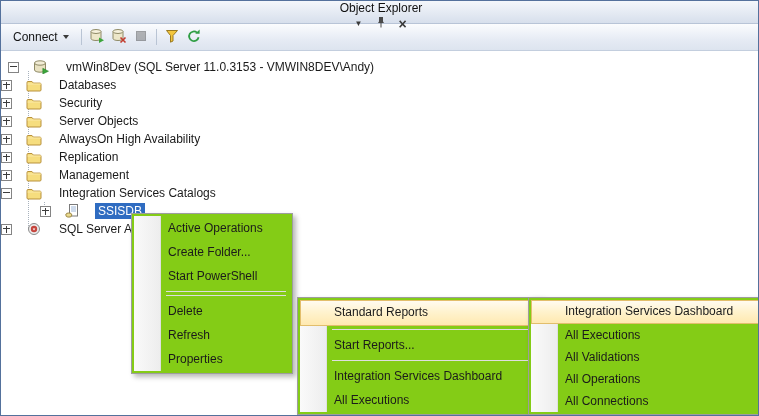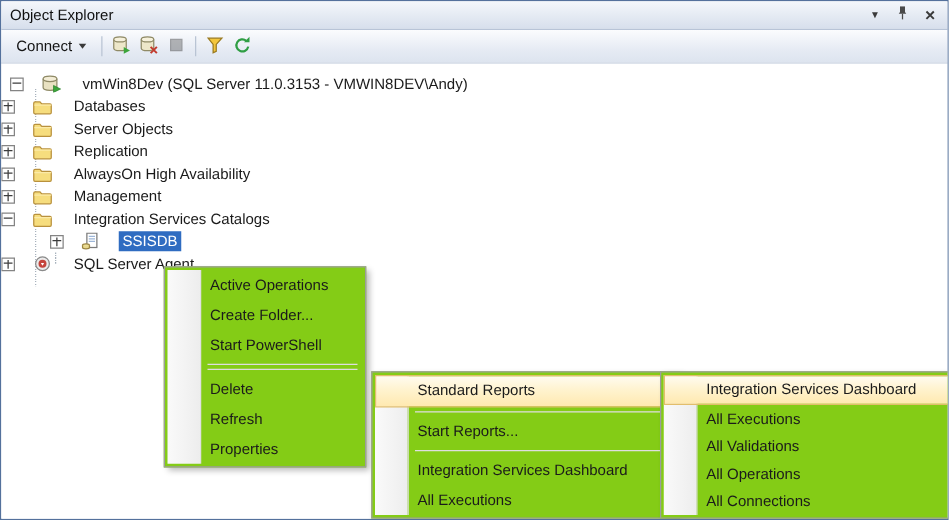--- a/index.html
+++ b/index.html
@@ -4,21 +4,21 @@
 <style>
   html,body{margin:0;padding:0;background:#EDEDED;}
   .window{
     position:relative;width:757px;height:414px;margin:0;
     border:1px solid #54719C;background:#fff;overflow:hidden;
     font-family:"Liberation Sans","DejaVu Sans",sans-serif;font-size:12px;color:#1a1a1a;
   }
   
   .titlebar{
     height:22px;display:flex;align-items:center;padding:0 4px;
-    background:linear-gradient(#F4F7FB,#D7DFEC);border-bottom:1px solid #B8C4D7;
+    background:linear-gradient(#F4F7FB,#D7DFEC);border-bottom:1px solid #B8C4D7;flex-direction:column;
   }
   .tb-title{flex:1;padding-left:3px;color:#101010;}
   .tb-btns{display:flex;align-items:center;}
   .tb-btn{width:18px;height:15px;display:inline-flex;align-items:center;justify-content:center;
     margin-left:2px;color:#3A3A3A;cursor:default;border:1px solid transparent;}
   .glyph-sm{font-size:8px;line-height:1;}
   .glyph-x{font-size:14px;line-height:1;font-weight:bold;}
   
   .toolbar{
     height:26px;display:flex;align-items:center;padding:0 4px;
@@ -141,52 +141,62 @@
       <span class="expand plus"></span>
       <span class="ticon">
           <svg width="16" height="13" viewBox="0 0 16 13">
             <path d="M1 3.5c0-.6.4-1 1-1h4l1.4 1.6H14c.6 0 1 .4 1 1V11c0 .6-.4 1-1 1H2c-.6 0-1-.4-1-1z" fill="#F6DD7E" stroke="#B9913C"></path>
             <path d="M1.5 5h13.5" stroke="#FBEAA8"></path>
           </svg>
         </span>
       <span class="tlabel">Databases</span>
     </div>
 
+    <div class="row lv1">
+      <span class="expand plus"></span>
+      <span class="ticon">
+          <svg width="16" height="13" viewBox="0 0 16 13">
+            <path d="M1 3.5c0-.6.4-1 1-1h4l1.4 1.6H14c.6 0 1 .4 1 1V11c0 .6-.4 1-1 1H2c-.6 0-1-.4-1-1z" fill="#F6DD7E" stroke="#B9913C"></path>
+            <path d="M1.5 5h13.5" stroke="#FBEAA8"></path>
+          </svg>
+        </span>
+      <span class="tlabel">Security</span>
+    </div>
 
     <div class="row lv1">
       <span class="expand plus"></span>
       <span class="ticon">
           <svg width="16" height="13" viewBox="0 0 16 13">
             <path d="M1 3.5c0-.6.4-1 1-1h4l1.4 1.6H14c.6 0 1 .4 1 1V11c0 .6-.4 1-1 1H2c-.6 0-1-.4-1-1z" fill="#F6DD7E" stroke="#B9913C"></path>
             <path d="M1.5 5h13.5" stroke="#FBEAA8"></path>
           </svg>
         </span>
       <span class="tlabel">Server Objects</span>
     </div>
 
     <div class="row lv1">
       <span class="expand plus"></span>
       <span class="ticon">
           <svg width="16" height="13" viewBox="0 0 16 13">
             <path d="M1 3.5c0-.6.4-1 1-1h4l1.4 1.6H14c.6 0 1 .4 1 1V11c0 .6-.4 1-1 1H2c-.6 0-1-.4-1-1z" fill="#F6DD7E" stroke="#B9913C"></path>
             <path d="M1.5 5h13.5" stroke="#FBEAA8"></path>
           </svg>
         </span>
+      <span class="tlabel">AlwaysOn High Availability</span>
+    </div>
+
+    <div class="row lv1">
+      <span class="expand plus"></span>
+      <span class="ticon">
+          <svg width="16" height="13" viewBox="0 0 16 13">
+            <path d="M1 3.5c0-.6.4-1 1-1h4l1.4 1.6H14c.6 0 1 .4 1 1V11c0 .6-.4 1-1 1H2c-.6 0-1-.4-1-1z" fill="#F6DD7E" stroke="#B9913C"></path>
+            <path d="M1.5 5h13.5" stroke="#FBEAA8"></path>
+          </svg>
+        </span>
       <span class="tlabel">Replication</span>
-    </div>
-
-    <div class="row lv1">
-      <span class="expand plus"></span>
-      <span class="ticon">
-          <svg width="16" height="13" viewBox="0 0 16 13">
-            <path d="M1 3.5c0-.6.4-1 1-1h4l1.4 1.6H14c.6 0 1 .4 1 1V11c0 .6-.4 1-1 1H2c-.6 0-1-.4-1-1z" fill="#F6DD7E" stroke="#B9913C"></path>
-            <path d="M1.5 5h13.5" stroke="#FBEAA8"></path>
-          </svg>
-        </span>
-      <span class="tlabel">AlwaysOn High Availability</span>
     </div>
 
     <div class="row lv1">
       <span class="expand plus"></span>
       <span class="ticon">
           <svg width="16" height="13" viewBox="0 0 16 13">
             <path d="M1 3.5c0-.6.4-1 1-1h4l1.4 1.6H14c.6 0 1 .4 1 1V11c0 .6-.4 1-1 1H2c-.6 0-1-.4-1-1z" fill="#F6DD7E" stroke="#B9913C"></path>
             <path d="M1.5 5h13.5" stroke="#FBEAA8"></path>
           </svg>
         </span>

